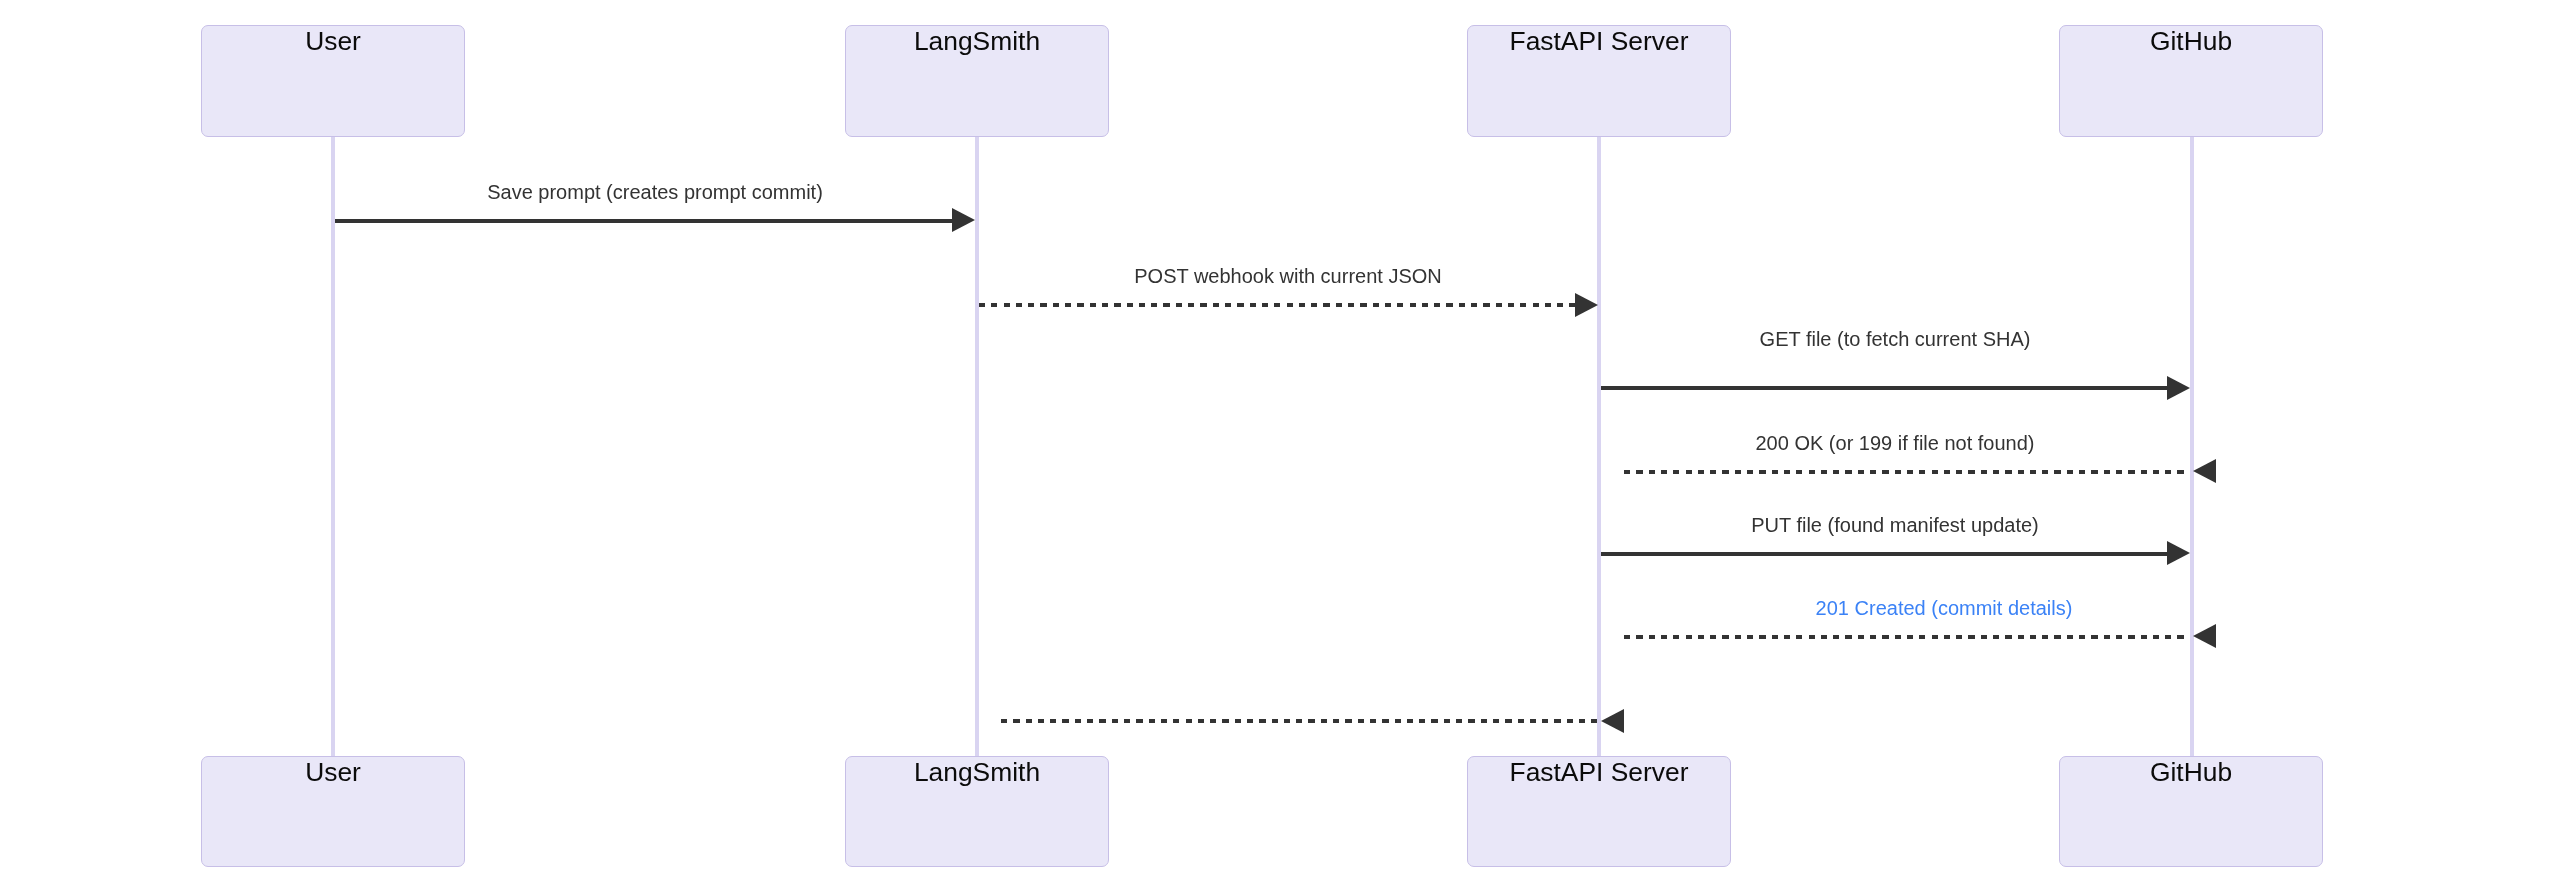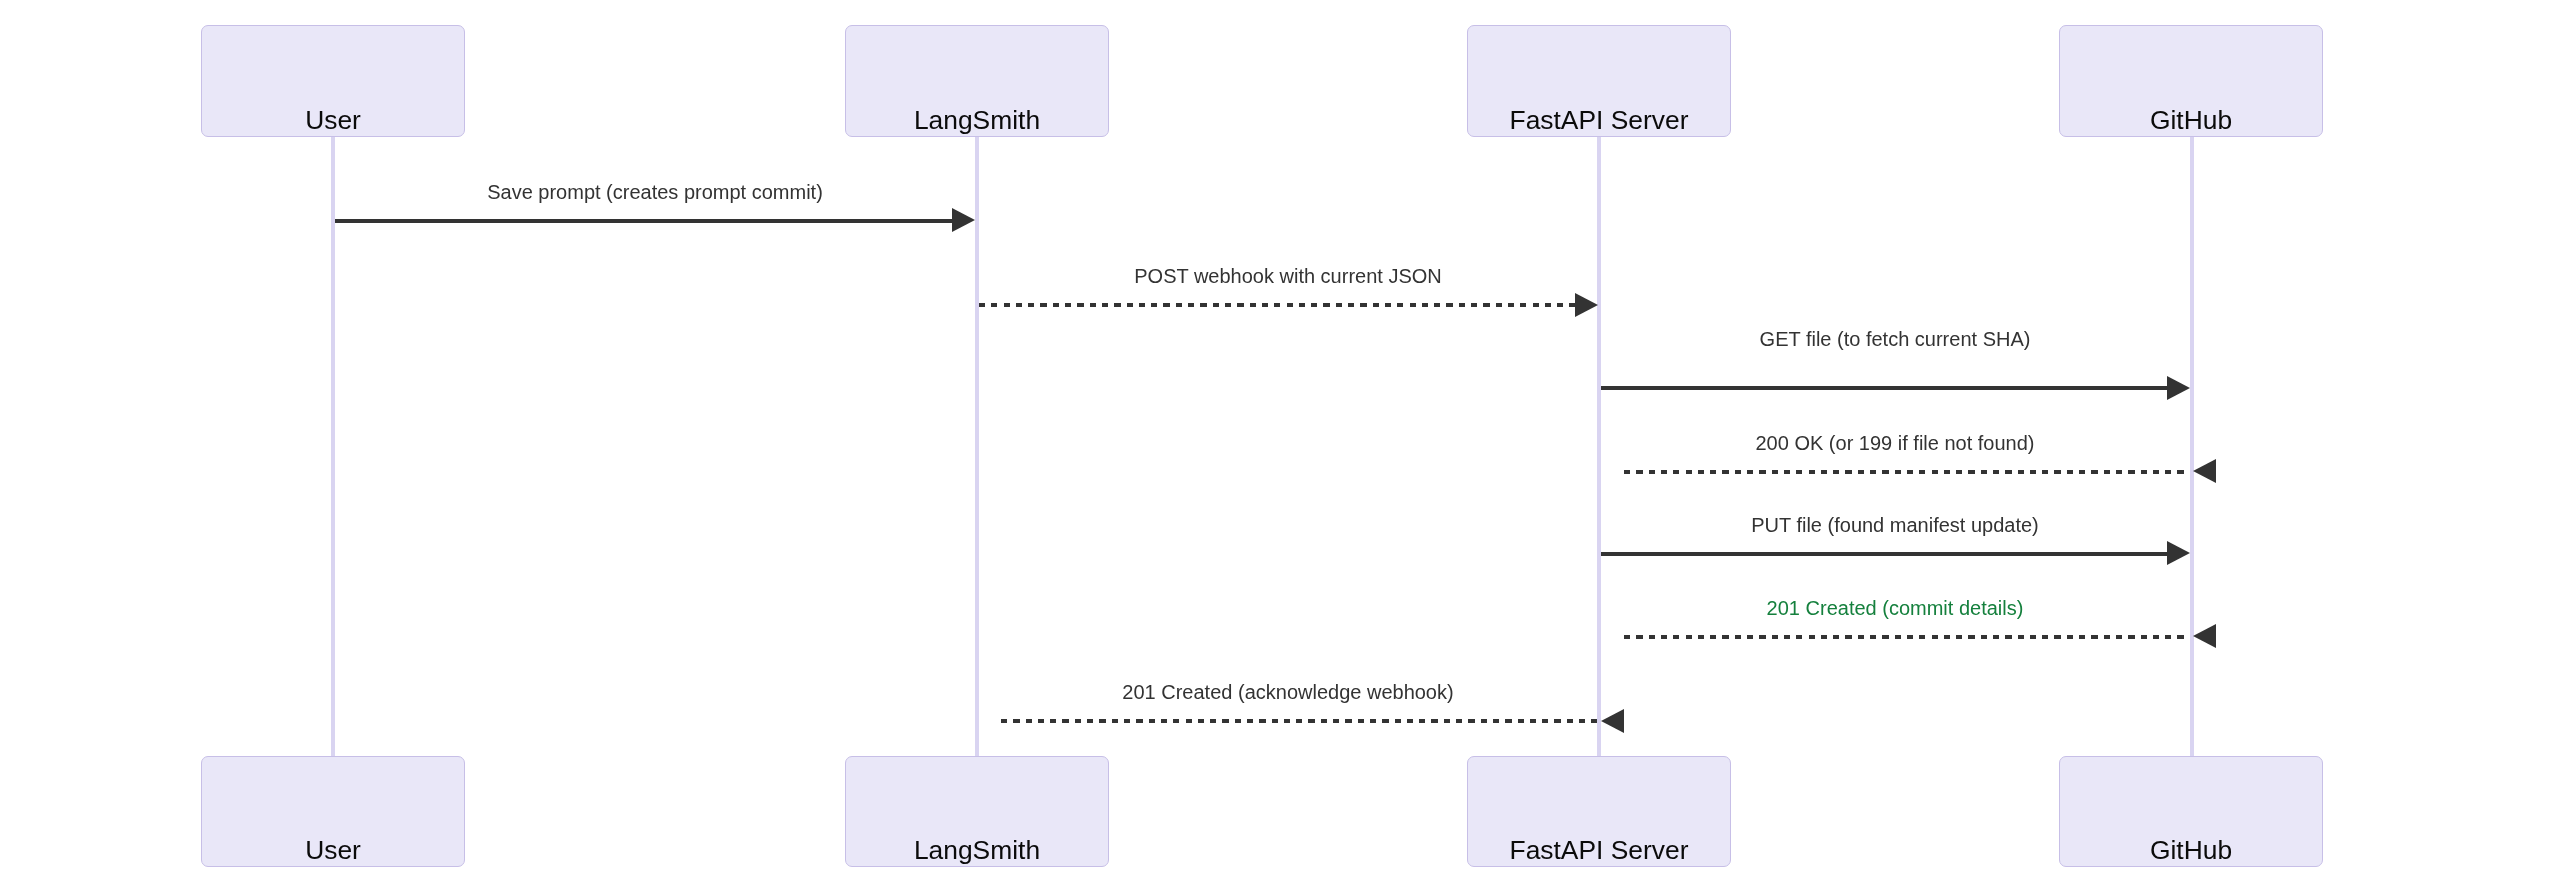--- a/index.html
+++ b/index.html
@@ -8,21 +8,21 @@
     background: #ffffff;
     font-family: "Liberation Sans", sans-serif;
     overflow: hidden;
   }
   #diagram { position: relative; }
   .actor-box {
     position: absolute;
     box-sizing: border-box;
     border-radius: 7px;
     display: flex;
-    align-items: flex-end;
+    align-items: flex-start;
     justify-content: center;
     font-size: 26.4px;
     color: #0b0b0b;
   }
   .actor-label { white-space: nowrap; }
   .lifeline { position: absolute; }
   .msg-label {
     position: absolute;
     transform: translateX(-50%);
     white-space: nowrap;
@@ -73,20 +73,19 @@
     <div class="msg-head" style="top: 293px; border-top: 12.3px solid transparent; border-bottom: 12.3px solid transparent; left: 1575px; border-left: 23px solid rgb(51, 51, 51);"></div>
     <div class="msg-label" style="left: 1895px; top: 322px; color: rgb(51, 51, 51);">GET file (to fetch current SHA)</div>
     <div class="msg-line" style="left: 1601px; top: 386px; width: 566px; background: rgb(51, 51, 51);"></div>
     <div class="msg-head" style="top: 376px; border-top: 12.3px solid transparent; border-bottom: 12.3px solid transparent; left: 2167px; border-left: 23px solid rgb(51, 51, 51);"></div>
     <div class="msg-label" style="left: 1895px; top: 426px; color: rgb(51, 51, 51);">200 OK (or 199 if file not found)</div>
     <div class="msg-line" style="left: 1624px; top: 470px; width: 566px; background-image: repeating-linear-gradient(90deg, rgb(51, 51, 51) 0px, rgb(51, 51, 51) 6.2px, transparent 6.2px, transparent 12.3px);"></div>
     <div class="msg-head" style="top: 459px; border-top: 12.3px solid transparent; border-bottom: 12.3px solid transparent; left: 2193px; border-right: 23px solid rgb(51, 51, 51);"></div>
     <div class="msg-label" style="left: 1895px; top: 508px; color: rgb(51, 51, 51);">PUT file (found manifest update)</div>
     <div class="msg-line" style="left: 1601px; top: 552px; width: 566px; background: rgb(51, 51, 51);"></div>
     <div class="msg-head" style="top: 541px; border-top: 12.3px solid transparent; border-bottom: 12.3px solid transparent; left: 2167px; border-left: 23px solid rgb(51, 51, 51);"></div>
-    <div class="msg-label" style="left: 1895px; top: 591px; color: #15803d;">201 Created (commit details)</div>
+    <div class="msg-label" style="left: 1944px; top: 591px; color: #3b82f6;">201 Created (commit details)</div>
     <div class="msg-line" style="left: 1624px; top: 635px; width: 566px; background-image: repeating-linear-gradient(90deg, rgb(51, 51, 51) 0px, rgb(51, 51, 51) 6.2px, transparent 6.2px, transparent 12.3px);"></div>
     <div class="msg-head" style="top: 624px; border-top: 12.3px solid transparent; border-bottom: 12.3px solid transparent; left: 2193px; border-right: 23px solid rgb(51, 51, 51);"></div>
-    <div class="msg-label" style="left: 1288px; top: 675px; color: rgb(51, 51, 51);">201 Created (acknowledge webhook)</div>
     <div class="msg-line" style="left: 1001px; top: 719px; width: 596px; background-image: repeating-linear-gradient(90deg, rgb(51, 51, 51) 0px, rgb(51, 51, 51) 6.2px, transparent 6.2px, transparent 12.3px);"></div>
     <div class="msg-head" style="top: 709px; border-top: 12.3px solid transparent; border-bottom: 12.3px solid transparent; left: 1601px; border-right: 23px solid rgb(51, 51, 51);"></div>
   </div>
 
 
 </body></html>

